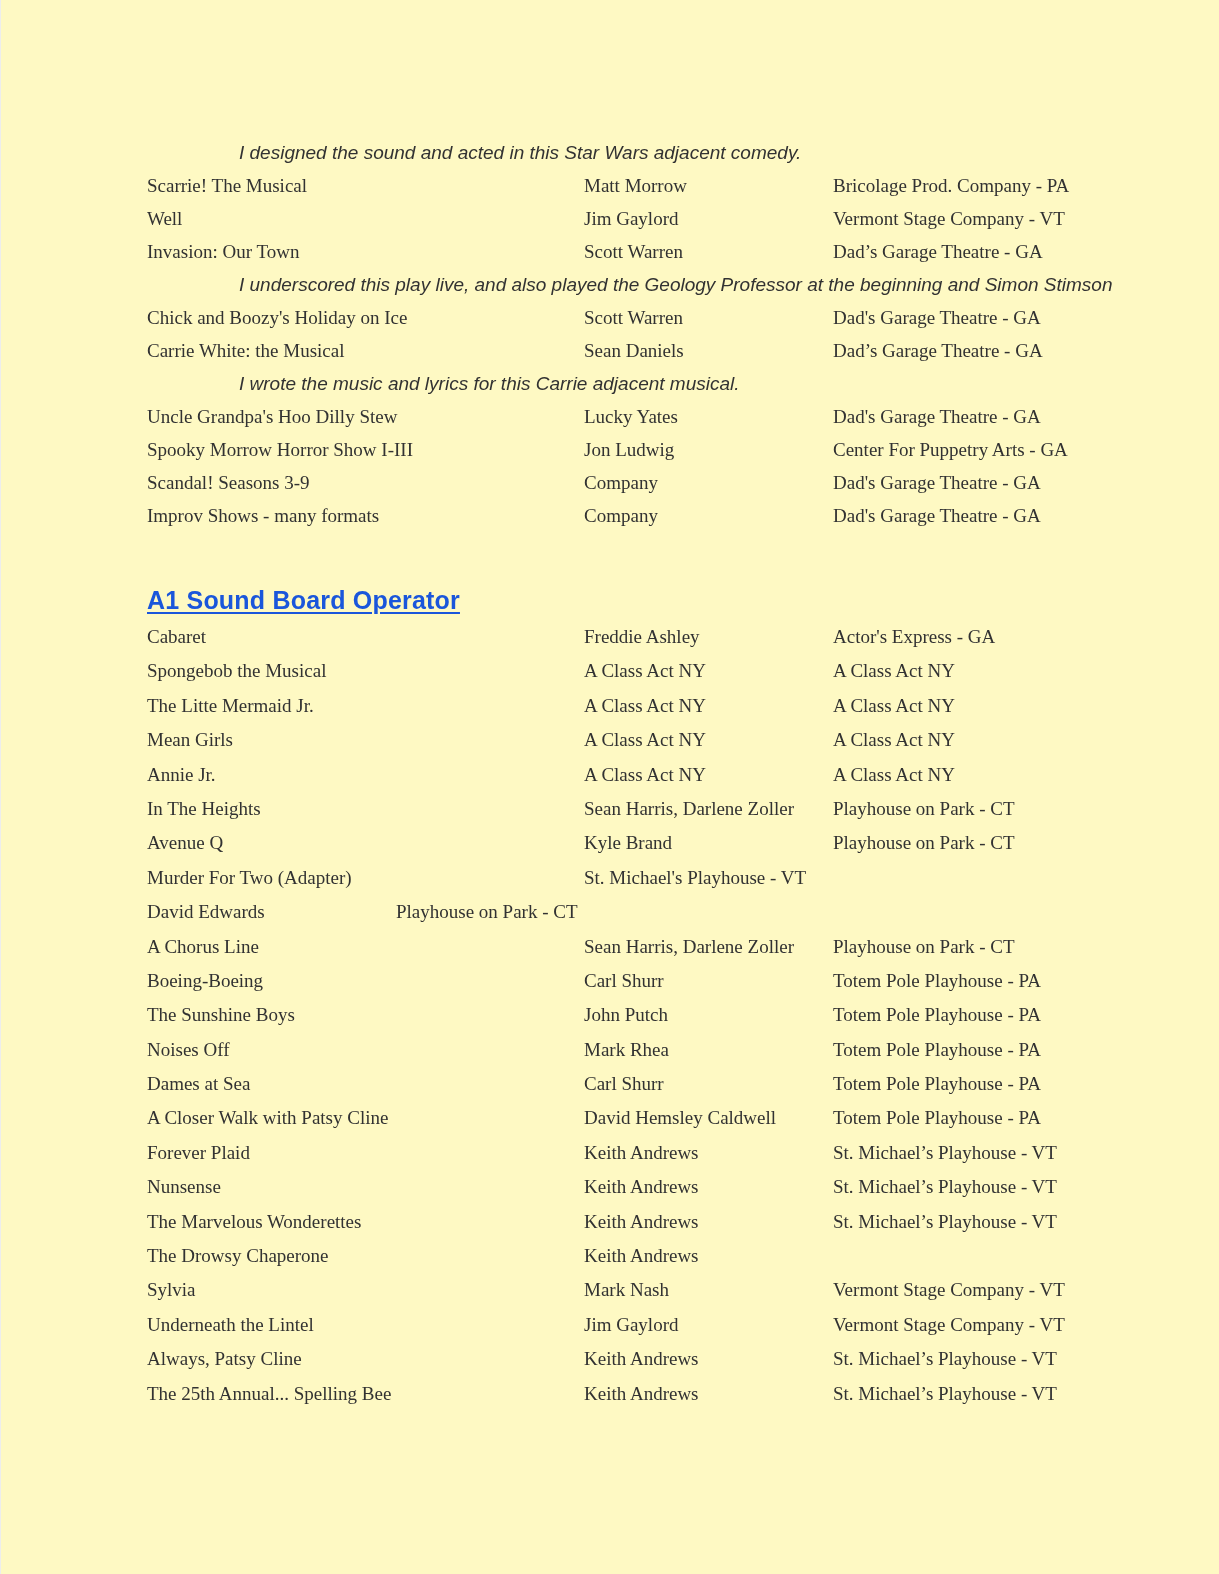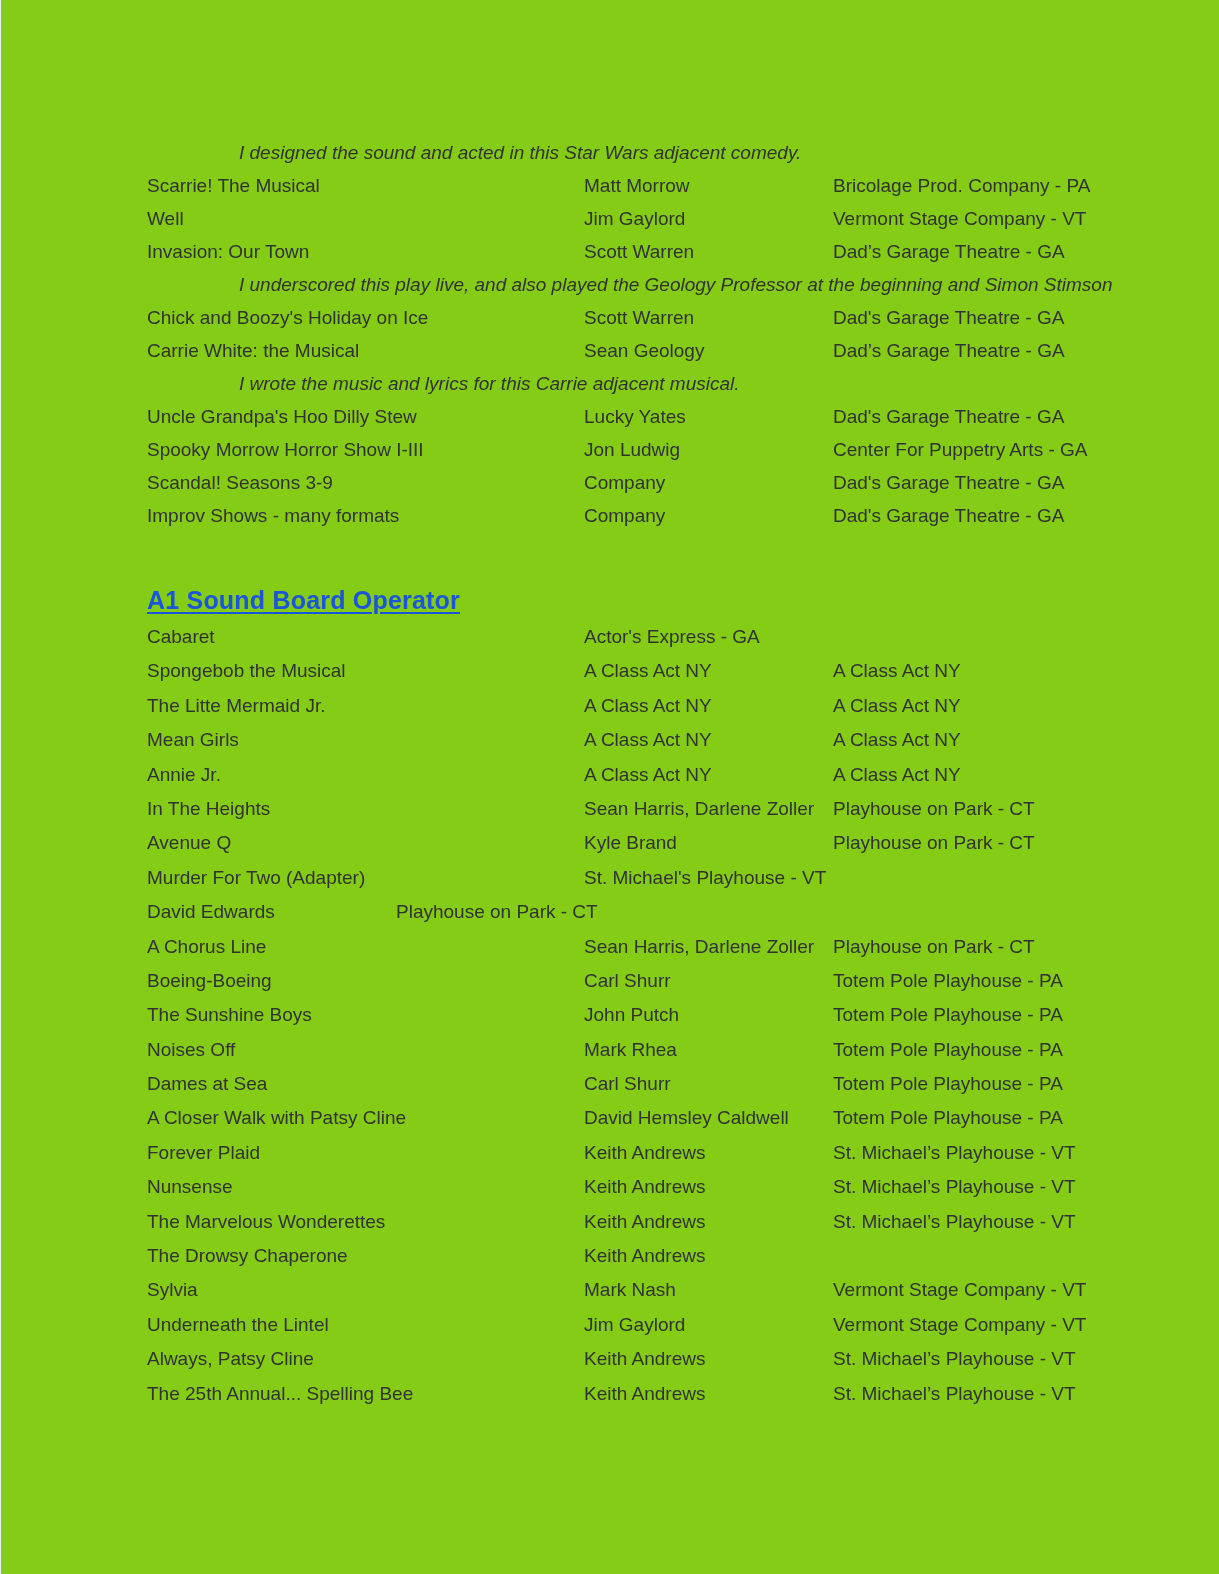--- a/index.html
+++ b/index.html
@@ -1,38 +1,38 @@
 <!DOCTYPE html>
 <html><head>
 <meta charset="utf-8">
 <style>
   html, body { margin: 0; padding: 0; background: #ffffff; }
   .page {
     position: relative;
     width: 1219px;
     height: 1574px;
-    background: #84cc16;
+    background: #fef9c3;
     border-left: 1px solid #ededed;
     box-sizing: border-box;
     font-family: "Liberation Sans", sans-serif;
     color: #323232;
     overflow: hidden;
   }
   .content {
     padding: 136px 50px 0 146px;
   }
   .line { font-size: 19px; white-space: nowrap; }
   .region1 .line { line-height: 33px; height: 33px; }
   .region2 .line { line-height: 34.4px; height: 34.4px; }
   .note {
     font-style: italic;
     padding-left: 92px;
     color: #323232;
   }
-  .row { display: flex; }
+  .row { display: flex; font-family: Liberation Serif, serif; }
   .c1 { width: 437px; overflow: hidden; }
   .c2 { width: 249px; overflow: hidden; }
   .c3 { flex: 1; overflow: hidden; }
   .heading {
     margin-top: 48px;
     font-size: 25px;
     font-weight: bold;
     line-height: 40px;
     height: 40px;
     letter-spacing: 0.2px;
@@ -72,21 +72,21 @@
 
       <div class="line note">I underscored this play live, and also played the Geology Professor at the beginning and Simon Stimson</div>
 
       <div class="line row">
         <span class="c1">Chick and Boozy's Holiday on Ice</span>
         <span class="c2">Scott Warren</span>
         <span class="c3">Dad's Garage Theatre - GA</span>
       </div>
       <div class="line row">
         <span class="c1">Carrie White: the Musical</span>
-        <span class="c2">Sean Geology</span>
+        <span class="c2">Sean Daniels</span>
         <span class="c3">Dad’s Garage Theatre - GA</span>
       </div>
 
       <div class="line note">I wrote the music and lyrics for this Carrie adjacent musical.</div>
 
       <div class="line row">
         <span class="c1">Uncle Grandpa's Hoo Dilly Stew</span>
         <span class="c2">Lucky Yates</span>
         <span class="c3">Dad's Garage Theatre - GA</span>
       </div>
@@ -107,20 +107,21 @@
       </div>
     </div>
 
     <div class="heading">
       <a href="#">A1 Sound Board Operator</a>
     </div>
 
     <div class="region2">
       <div class="line row">
         <span class="c1">Cabaret</span>
+        <span class="c2">Freddie Ashley</span>
         <span class="c3">Actor's Express - GA</span>
       </div>
       <div class="line row">
         <span class="c1">Spongebob the Musical</span>
         <span class="c2">A Class Act NY</span>
         <span class="c3">A Class Act NY</span>
       </div>
       <div class="line row">
         <span class="c1">The Litte Mermaid Jr.</span>
         <span class="c2">A Class Act NY</span>

